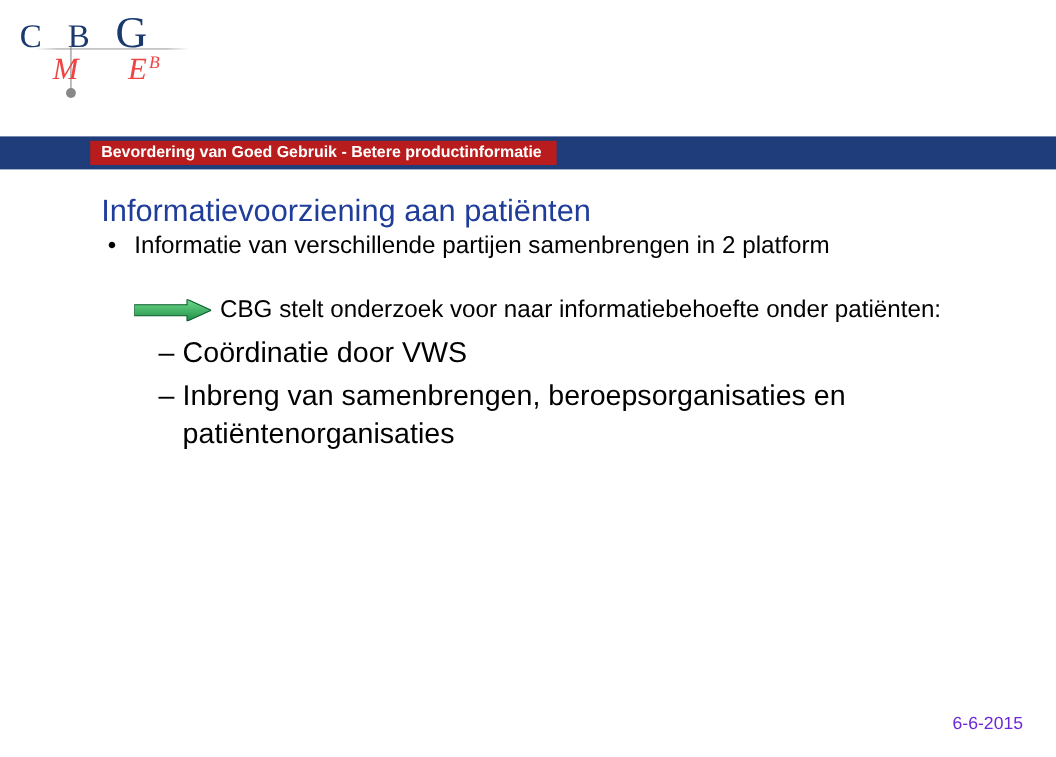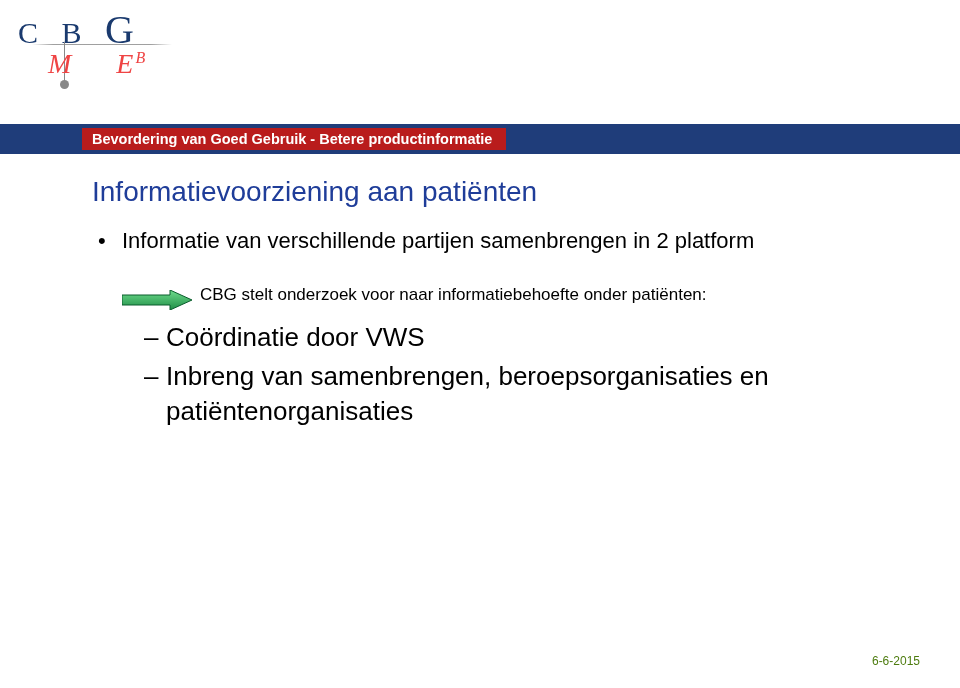--- a/index.html
+++ b/index.html
@@ -91,21 +91,20 @@
   .content {
     position: absolute;
     top: 176px;
     left: 92px;
     right: 60px;
   }
   .title {
     color: #1f3d99;
     font-size: 28px;
     font-weight: normal;
-    margin-bottom: 18px;
   }
   ul.bullets {
     list-style: none;
     padding: 0;
     margin: 0 0 0 6px;
   }
   ul.bullets > li {
     position: relative;
     padding-left: 24px;
     font-size: 22px;
@@ -126,21 +125,21 @@
     margin-left: 30px;
     display: flex;
     align-items: flex-start;
     gap: 8px;
   }
   .arrow-icon {
     flex: 0 0 auto;
     margin-top: 6px;
   }
   .arrow-text {
-    font-size: 17px;
+    font-size: 22px;
     line-height: 1.35;
   }
   ul.dashes {
     list-style: none;
     padding: 0;
     margin: 6px 0 0 52px;
   }
   ul.dashes > li {
     position: relative;
     padding-left: 22px;
@@ -150,23 +149,23 @@
   }
   ul.dashes > li::before {
     content: "–";
     position: absolute;
     left: 0;
     top: 0;
   }
   .date {
     position: absolute;
     bottom: 20px;
-    right: 40px;
-    font-size: 12px;
-    color: #4d7c0f;
+    right: 30px;
+    font-size: 16px;
+    color: #6d28d9;
   }
 </style>
 </head>
 <body>
 
 <div class="logo">
   <span>C</span>&nbsp;<span>B</span>&nbsp;<span class="g">G</span>
 </div>
 <div class="logo-divider"></div>
 <div class="logo-stick"></div>

